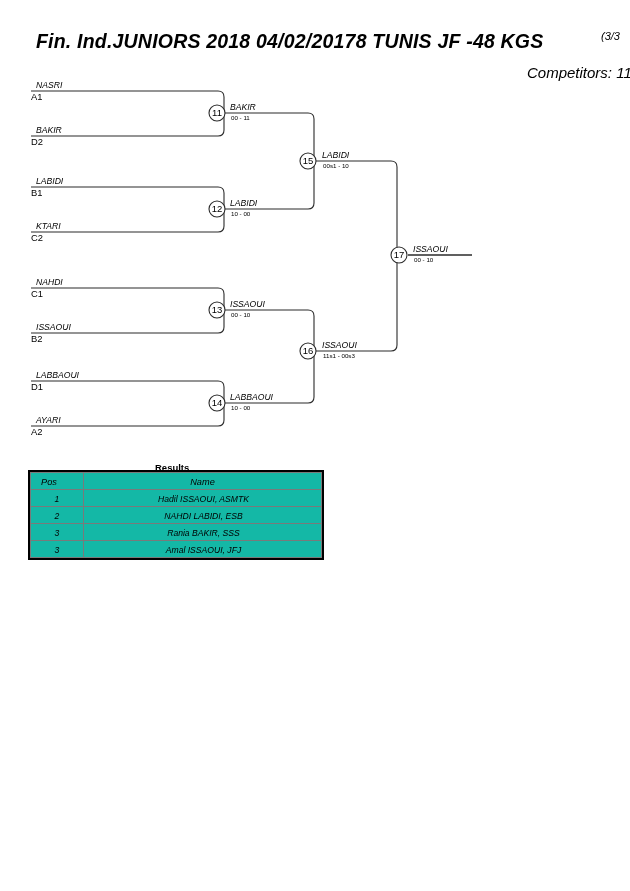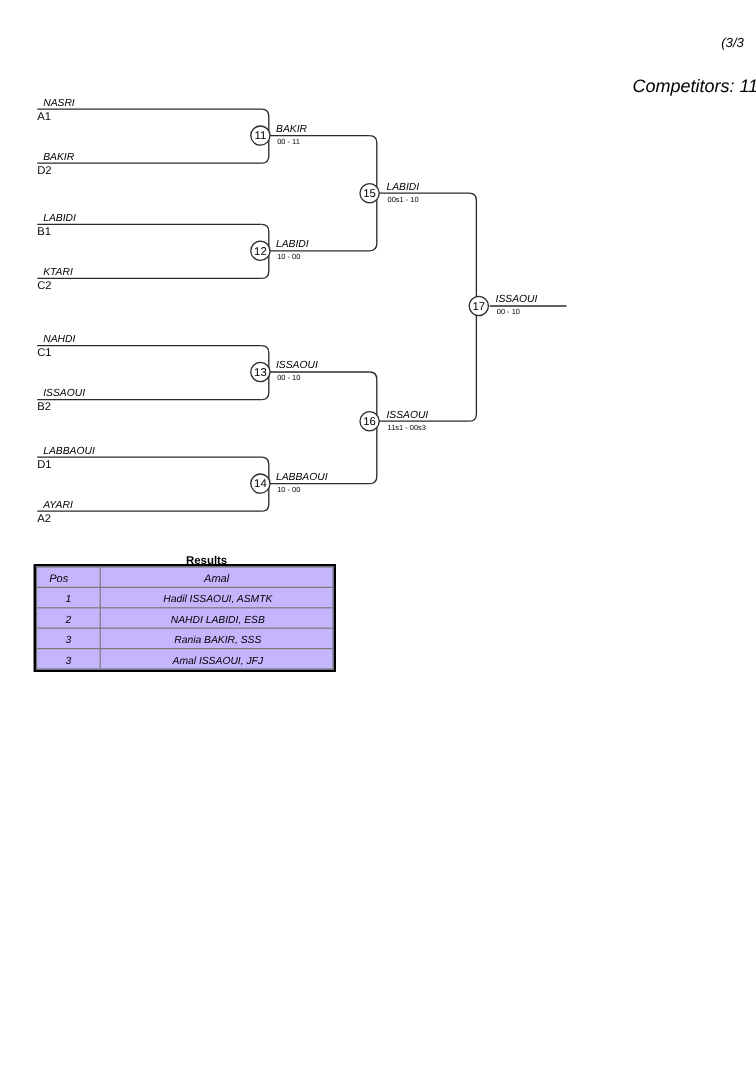--- a/index.html
+++ b/index.html
@@ -112,24 +112,24 @@
     left: 155px;
     top: 462px;
     font-size: 9.5px;
     font-weight: bold;
     white-space: nowrap;
   }
   .results-wrap {
     position: absolute;
     left: 28px;
     top: 470px;
-    width: 252px;
+    width: 296px;
     border: 2px solid #000000;
     box-sizing: border-box;
-    background: #c4b5fd;
+    background: #14b8a6;
   }
   table.results {
     border-collapse: collapse;
     width: 100%;
     table-layout: fixed;
   }
   table.results td, table.results th {
     border: 1px solid #7a7a7a;
     font-size: 8.6px;
     font-style: italic;
@@ -154,20 +154,21 @@
   table.results td.name-c {
     text-align: center;
     padding-left: 6px;
   }
 </style>
 </head>
 <body>
 
 <div id="page">
 
+  <div class="title">Fin. Ind.JUNIORS 2018  04/02/20178  TUNIS   JF -48 KGS</div>
   <div class="page-num">(3/3</div>
   <div class="competitors">Competitors: 11</div>
 
   <svg id="bracket" viewBox="0 0 630 450">
 
     <line class="seed-line" x1="31" y1="91" x2="218" y2="91"></line>
     <line class="seed-line" x1="31" y1="136" x2="218" y2="136"></line>
     <path class="conn" d="M218,91 Q224,91 224,97 L224,130 Q224,136 218,136"></path>
 
     <line class="seed-line" x1="31" y1="187" x2="218" y2="187"></line>
@@ -257,21 +258,21 @@
 
   </svg>
 
   <div class="results-title">Results</div>
 
   <div class="results-wrap">
     <table class="results">
       <thead>
         <tr>
           <th class="pos-h">Pos</th>
-          <th class="name-h">Amal</th>
+          <th class="name-h">Name</th>
         </tr>
       </thead>
       <tbody>
         <tr>
           <td class="pos-c">1</td>
           <td class="name-c">Hadil ISSAOUI, ASMTK</td>
         </tr>
         <tr>
           <td class="pos-c">2</td>
           <td class="name-c">NAHDI LABIDI, ESB</td>

